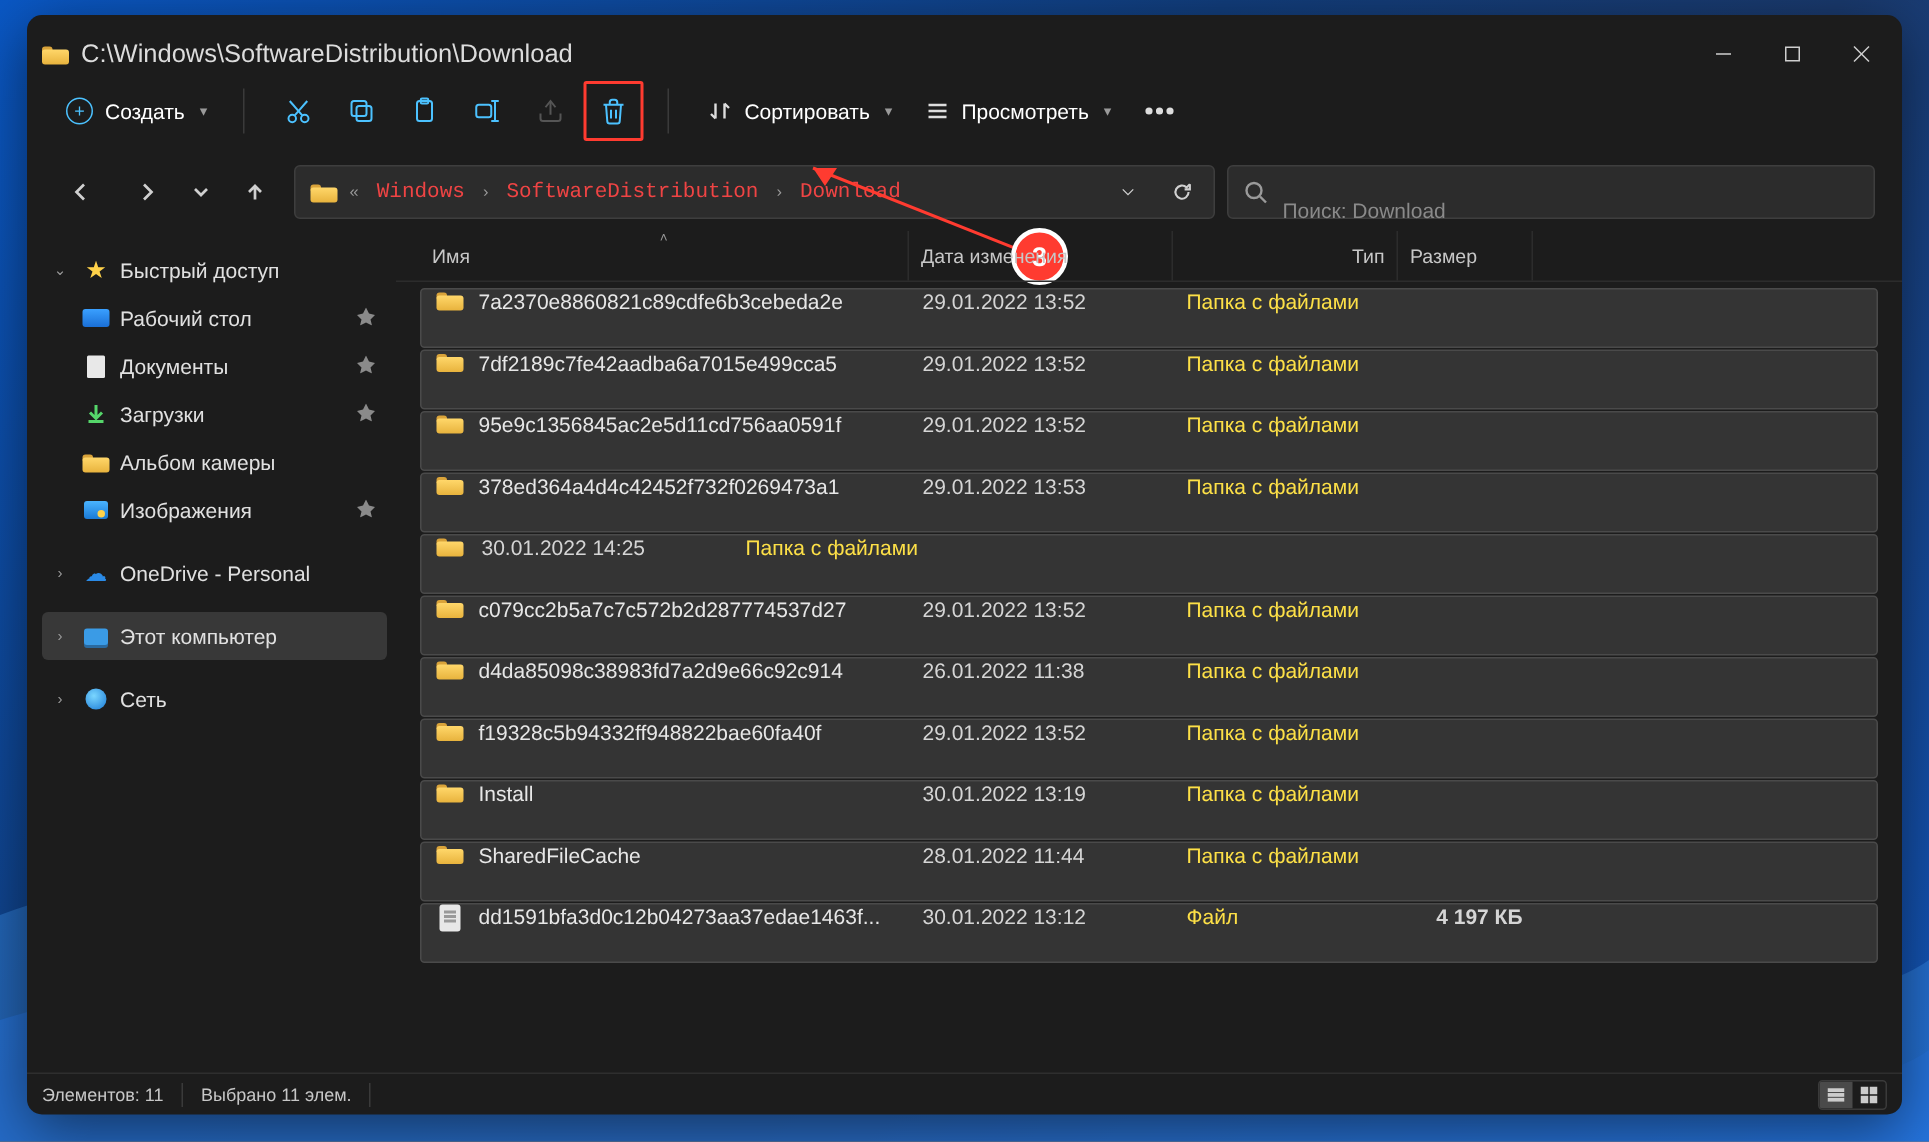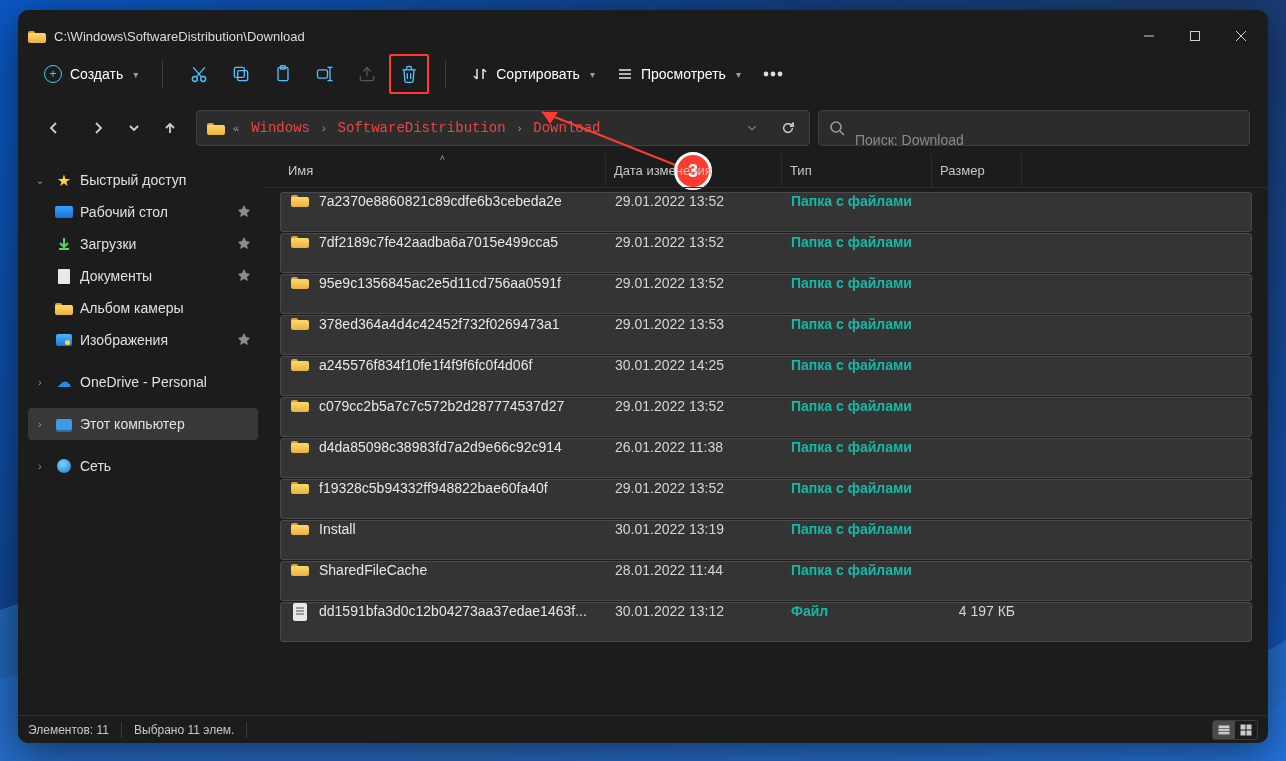--- a/index.html
+++ b/index.html
@@ -7,21 +7,21 @@
   body { background: linear-gradient(135deg, #0a58c5 0%, #123e7d 40%, #1a3a6e 60%, #1258c0 100%); position: relative; }
   .wave { position: absolute; inset: 0; }
   .wave svg { width: 100%; height: 100%; }
   .window {
     position: absolute; left: 18px; top: 10px; right: 18px; bottom: 18px;
     background: #1c1c1c; border-radius: 10px; display: flex; flex-direction: column;
     box-shadow: 0 10px 40px rgba(0,0,0,.5);
     color: #e7e7e7;
   }
   
-  .titlebar { height: 36px; display: flex; align-items: center; padding: 16px 4px 0 10px; font-size: 13px; color: #dcdcdc; }
+  .titlebar { height: 36px; display: flex; align-items: center; padding: 16px 4px 0 10px; font-size: 17px; color: #dcdcdc; }
   .titlebar .folder-glyph { width: 18px; height: 14px; margin-right: 8px; }
   .winctl { margin-left: auto; display: flex; }
   .winctl button { width: 46px; height: 32px; background: transparent; border: 0; color: #cfcfcf; display: flex; align-items: center; justify-content: center; }
   .winctl svg { width: 12px; height: 12px; stroke: currentColor; stroke-width: 1; fill: none; }
 
   
   .toolbar { height: 56px; display: flex; align-items: center; padding: 0 18px; gap: 2px; }
   .btn-new { display: flex; align-items: center; gap: 8px; height: 36px; padding: 0 8px; border-radius: 4px; color: #fff; font-size: 14px; }
   .plus-circle { width: 18px; height: 18px; border: 1.4px solid #4cc2ff; border-radius: 50%; display: flex; align-items: center; justify-content: center; color: #4cc2ff; font-size: 12px; line-height: 1; }
   .chev { font-size: 10px; color: #9a9a9a; margin-left: 2px; }
@@ -65,32 +65,32 @@
   .pin { margin-left: auto; width: 16px; height: 16px; color: #8a8a8a; }
   .pin svg { width: 12px; height: 12px; fill: currentColor; }
   .indent1 { padding-left: 26px; text-align: right; }
   .spacer-v { height: 10px; }
 
   .filepane { flex: 1; display: flex; flex-direction: column; min-width: 0; }
   .headerrow { display: flex; align-items: center; height: 34px; font-size: 13px; color: #c7c7c7; padding-left: 16px; border-bottom: 1px solid #2c2c2c; position: relative; }
   .headerrow .col { padding: 0 8px; display: flex; align-items: center; height: 100%; border-right: 1px solid #2c2c2c; }
   .col-name { width: 326px; position: relative; }
   .col-date { width: 176px; }
-  .col-type { width: 150px; }
+  .col-type { width: 150px; justify-content: flex-end; }
   .col-size { width: 90px; justify-content: flex-start; border-right: none; }
   .sort-ind { position: absolute; top: -1px; left: 50%; transform: translateX(-50%); font-size: 9px; color: #9a9a9a; }
 
   .filelist { flex: 1; overflow: auto; padding: 4px 16px 16px 16px; }
   .filerow { display: flex; align-items: flex-start; height: 40px; font-size: 14px; border-radius: 3px; margin-bottom: 1px; }
   .filerow.selected { background: #343434; border: 1px solid #4a4a4a; }
   .filerow .ic { width: 26px; display: flex; align-items: center; justify-content: center; margin-left: 6px; }
   .filerow .nm { width: 294px; padding-left: 6px; white-space: nowrap; overflow: hidden; text-overflow: ellipsis; }
   .filerow .dt { width: 176px; padding-left: 8px; color: #d5d5d5; }
-  .filerow .tp { width: 150px; padding-left: 8px; color: #14b8a6; font-weight: bold; }
-  .filerow .sz { width: 90px; text-align: right; padding-right: 8px; color: #d5d5d5; }
+  .filerow .tp { width: 150px; padding-left: 8px; color: #fde047; }
+  .filerow .sz { width: 90px; text-align: right; padding-right: 8px; color: #d5d5d5; font-weight: bold; }
 
   
   .statusbar { height: 28px; border-top: 1px solid #2e2e2e; display: flex; align-items: center; padding: 0 10px; font-size: 12px; color: #c7c7c7; gap: 12px; }
   .statusbar .div { width: 1px; height: 16px; background: #3a3a3a; }
   .viewmodes { margin-left: auto; display: flex; border: 1px solid #3a3a3a; border-radius: 3px; overflow: hidden; }
   .viewmodes div { width: 22px; height: 18px; display: flex; align-items: center; justify-content: center; }
   .viewmodes .active { background: #4a4a4a; }
   .viewmodes svg { width: 12px; height: 12px; stroke: #ccc; fill: #ccc; }
 
   
@@ -299,35 +299,35 @@
       <div class="tree-item indent1" data-interactable="true">
         <span class="tree-icon">
             <span class="ico-desktop" data-interactable="false"></span>
           </span>
         <span data-interactable="false">Рабочий стол</span>
         <span class="pin" data-interactable="false"><svg viewBox="0 0 12 12">
               <path d="M6 0l2 4 4 1-3 3 1 4-4-2-4 2 1-4-3-3 4-1z"></path>
             </svg></span>
       </div>
       <div class="tree-item indent1" data-interactable="true">
+        <span class="tree-icon">
+            <span class="ico-doc" data-interactable="false"></span>
+          </span>
+        <span data-interactable="false">Документы</span>
+        <span class="pin" data-interactable="false"><svg viewBox="0 0 12 12">
+              <path d="M6 0l2 4 4 1-3 3 1 4-4-2-4 2 1-4-3-3 4-1z"></path>
+            </svg></span>
+      </div>
+      <div class="tree-item indent1" data-interactable="true">
         <span class="tree-icon ico-down" data-interactable="false">
             <svg width="16" height="16" viewBox="0 0 16 16" stroke="currentColor" fill="none" stroke-width="2">
               <path d="M8 2v8M4 7l4 4 4-4M3 13h10"></path>
             </svg>
           </span>
         <span data-interactable="false">Загрузки</span>
-        <span class="pin" data-interactable="false"><svg viewBox="0 0 12 12">
-              <path d="M6 0l2 4 4 1-3 3 1 4-4-2-4 2 1-4-3-3 4-1z"></path>
-            </svg></span>
-      </div>
-      <div class="tree-item indent1" data-interactable="true">
-        <span class="tree-icon">
-            <span class="ico-doc" data-interactable="false"></span>
-          </span>
-        <span data-interactable="false">Документы</span>
         <span class="pin" data-interactable="false"><svg viewBox="0 0 12 12">
               <path d="M6 0l2 4 4 1-3 3 1 4-4-2-4 2 1-4-3-3 4-1z"></path>
             </svg></span>
       </div>
       <div class="tree-item indent1" data-interactable="true">
         <span class="tree-icon">
             <span class="folder-glyph" style="width:18px;height:14px;" data-interactable="false"></span>
           </span>
         <span data-interactable="false">Альбом камеры</span>
       </div>
@@ -417,21 +417,20 @@
             </div>
             <div class="nm" data-interactable="false">378ed364a4d4c42452f732f0269473a1</div>
             <div class="dt" data-interactable="false">29.01.2022 13:53</div>
             <div class="tp" data-interactable="false">Папка с файлами</div>
             <div class="sz" data-interactable="false"></div>
           </div>
           <div class="filerow selected" data-interactable="true">
             <div class="ic">
               <span class="folder-glyph" data-interactable="false" style="width: 18px; height: 14px;"></span>
             </div>
-            <div class="nm" data-interactable="false">a245576f834f10fe1f4f9f6fc0f4d06f</div>
             <div class="dt" data-interactable="false">30.01.2022 14:25</div>
             <div class="tp" data-interactable="false">Папка с файлами</div>
             <div class="sz" data-interactable="false"></div>
           </div>
           <div class="filerow selected" data-interactable="true">
             <div class="ic">
               <span class="folder-glyph" data-interactable="false" style="width: 18px; height: 14px;"></span>
             </div>
             <div class="nm" data-interactable="false">c079cc2b5a7c7c572b2d287774537d27</div>
             <div class="dt" data-interactable="false">29.01.2022 13:52</div>

